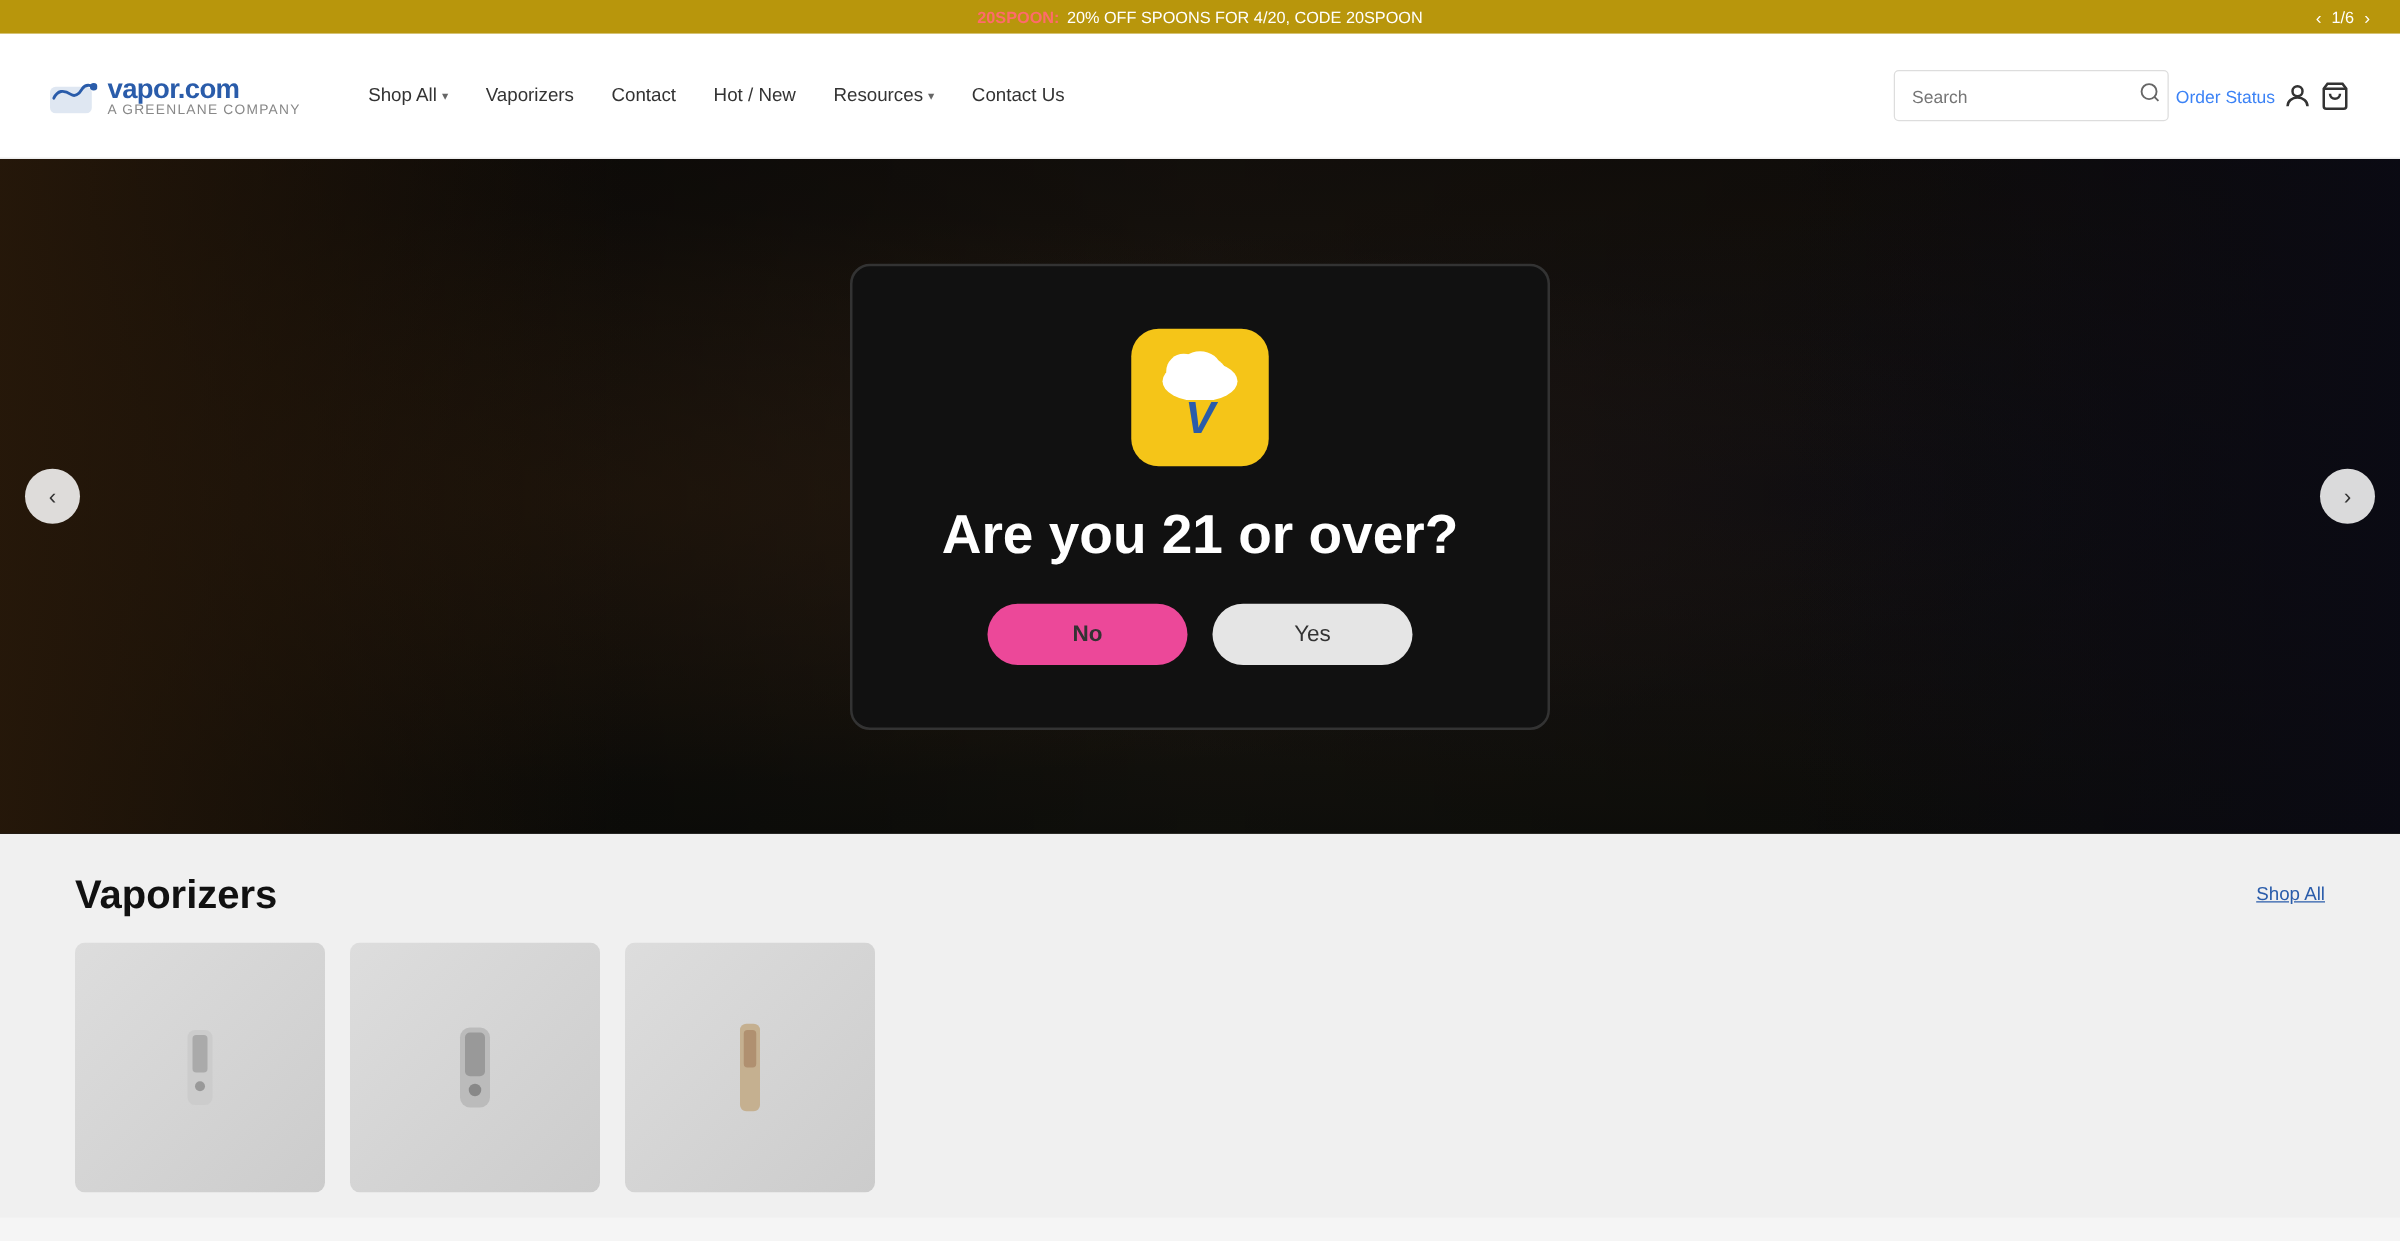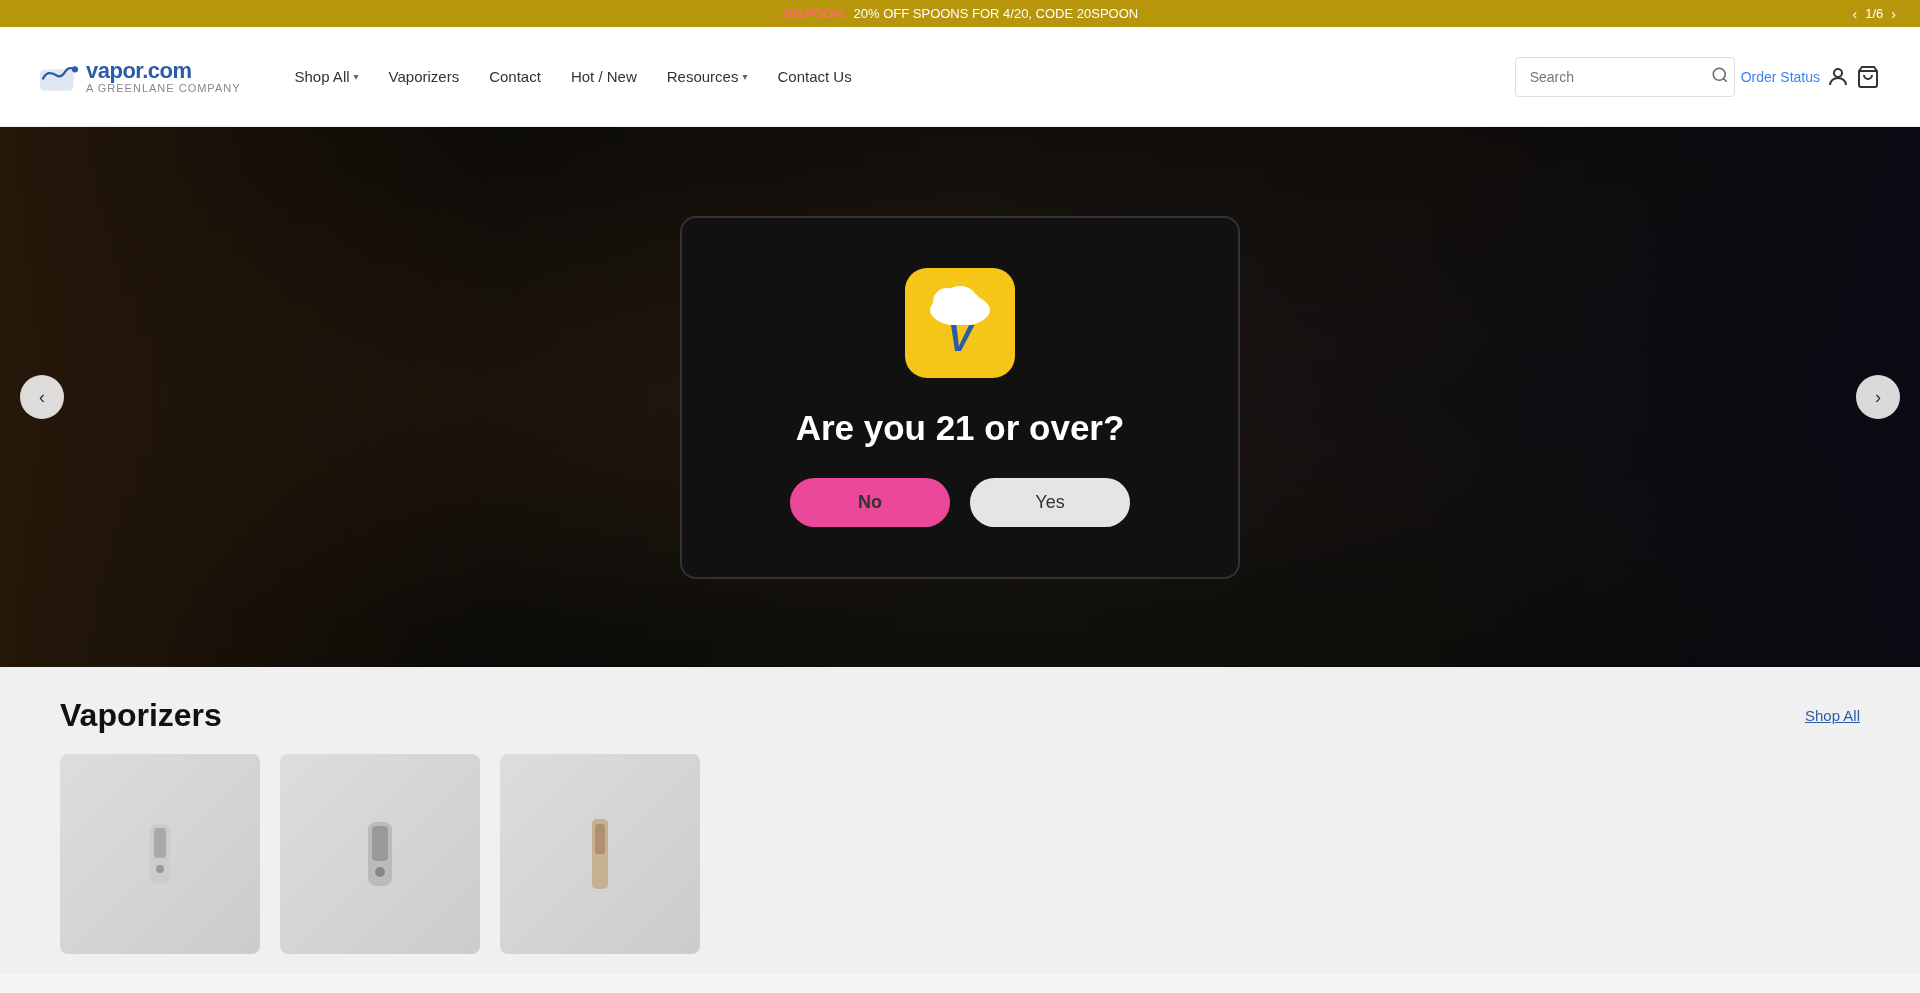--- a/index.html
+++ b/index.html
@@ -243,21 +243,21 @@
       position: absolute;
       bottom: 18px;
       left: 50%;
       transform: translateX(-50%);
       font-size: 36px;
       font-weight: 900;
       color: #2a5caa;
       font-style: italic;
     }
     .modal-title {
-      font-size: 35px;
+      font-size: 44px;
       font-weight: 700;
       color: white;
       text-align: center;
     }
     .modal-buttons {
       display: flex;
       gap: 20px;
       width: 100%;
       justify-content: center;
     }

